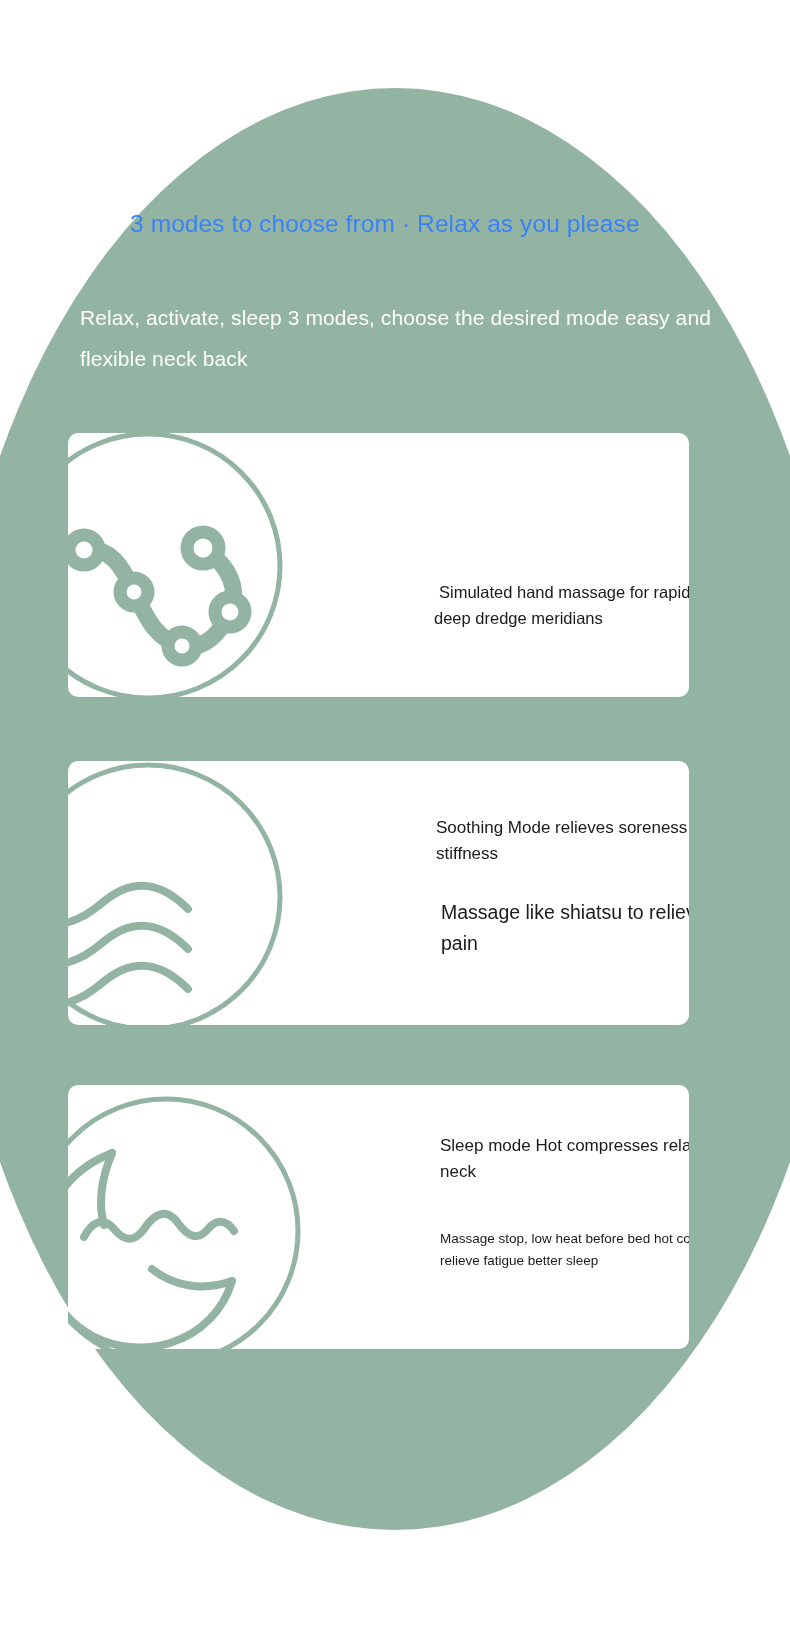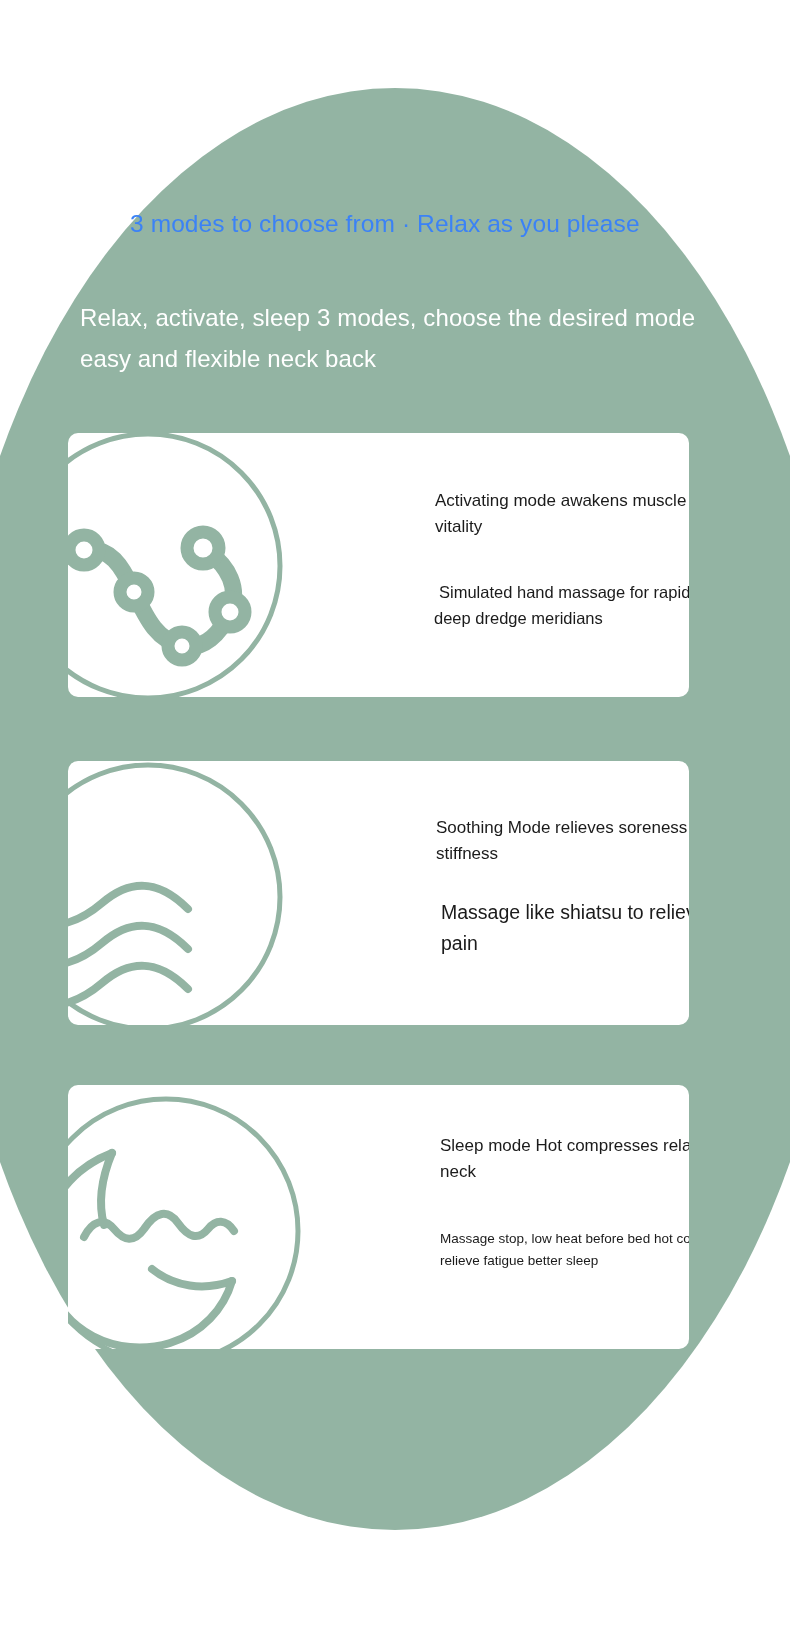--- a/index.html
+++ b/index.html
@@ -51,21 +51,21 @@
     font-weight:400;
     letter-spacing:0.1px;
   }
 
   .subhead {
     position:absolute;
     left:80px;
     top:297px;
     width:650px;
     color:#ffffff;
-    font-size:24px;
+    font-size:21px;
     line-height:41px;
     font-weight:400;
     letter-spacing:0.1px;
   }
 
   
   .card {
     position:absolute;
     left:68px;
     width:621px;
@@ -154,21 +154,20 @@
           <g fill="#ffffff" stroke="#93b4a3" stroke-width="13">
             <circle cx="86" cy="124" r="15"></circle>
             <circle cx="136" cy="166" r="14"></circle>
             <circle cx="184" cy="220" r="14"></circle>
             <circle cx="232" cy="186" r="15"></circle>
             <circle cx="205" cy="122" r="16"></circle>
           </g>
         </svg>
       </div>
       <div class="card-text">
-        <div class="card-title">Activating mode awakens muscle vitality</div>
         <div class="card-desc">Simulated hand massage for rapid rotation deep dredge meridians</div>
       </div>
     </div>
 
     <div class="card card-2">
       <div class="icon-wrap icon-2">
         <svg width="300" height="280" viewBox="0 0 300 280">
           <circle cx="150" cy="140" r="132" fill="none" stroke="#93b4a3" stroke-width="5"></circle>
           <g fill="none" stroke="#93b4a3" stroke-width="8" stroke-linecap="round">
             <path d="M10 160 C 46 176, 76 170, 104 146 C 132 122, 160 122, 190 152"></path>

